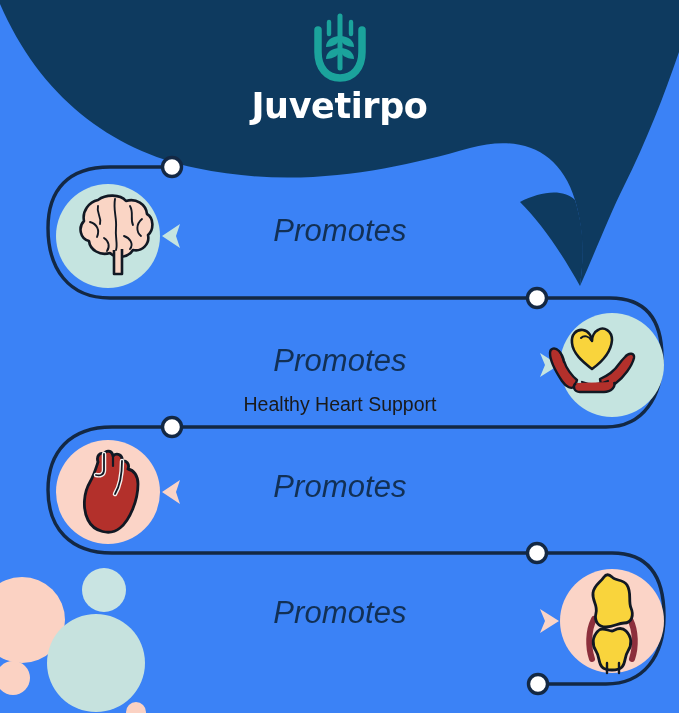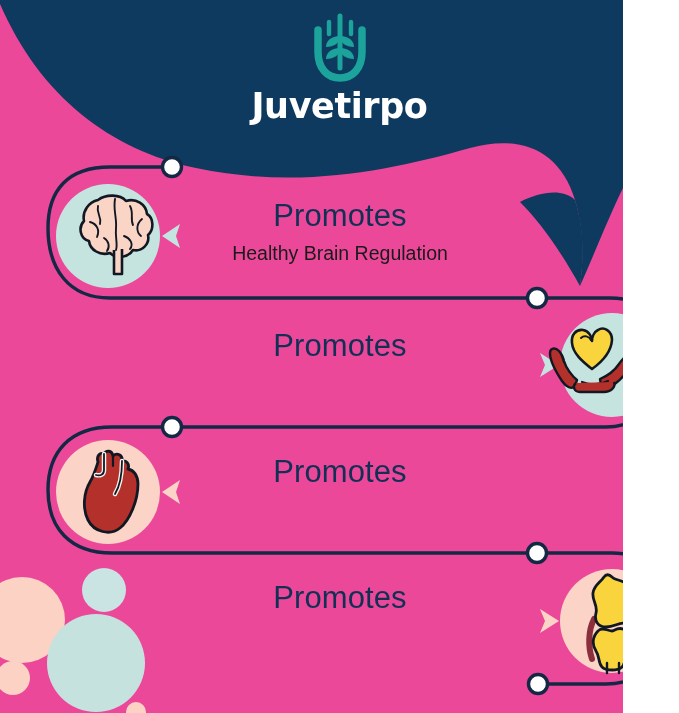--- a/index.html
+++ b/index.html
@@ -3,21 +3,21 @@
 <meta charset="utf-8">
 <style>
   html,body{margin:0;padding:0;}
   body{
     width:679px;height:713px;
     background:#ffffff;
     font-family:"Liberation Sans", sans-serif;
     overflow:hidden;
     position:relative;
   }
-  #stage{position:absolute;inset:0;width:623px;height:713px;overflow:hidden;background:#ec4899;}
+  #stage{position:absolute;inset:0;width:679px;height:713px;overflow:hidden;background:#3b82f6;}
 
   
   .layer{position:absolute;left:0;top:0;width:679px;height:713px;}
   #bg-layer{z-index:1;}
   #line-layer{z-index:3;}
 
   
   .row-text{
     position:absolute;
     z-index:4;
@@ -25,22 +25,23 @@
     left:130px;
     text-align:center;
     pointer-events:auto;
   }
   .promotes{
     font-size:31px;
     font-weight:400;
     color:#123055;
     letter-spacing:.1px;
     line-height:1.05;
-    margin:0;
+    margin:15px;
     white-space:nowrap;
+    font-style:italic;
   }
   .sub{
     font-size:19.5px;
     font-weight:400;
     color:#1a1a1a;
     line-height:1.2;
     margin:9px 0 0 0;
     white-space:nowrap;
   }
 
@@ -159,21 +160,20 @@
           <path d="M66,12 C70,19 66,25 69,31"></path>
           <path d="M78,25 C72,30 72,38 77,42"></path>
           <path d="M60,42 C66,44 70,50 66,55"></path>
           <path d="M40,44 C45,47 46,53 43,57"></path>
         </g>
       </g>
     </svg>
   </div>
   <div class="row-text" style="top:200px;">
     <p class="promotes">Promotes</p>
-    <p class="sub">Healthy Brain Regulation</p>
   </div>
 
   <div class="badge" style="left:530px;top:312px;">
     <svg width="140" height="106" viewBox="0 0 140 106">
       <path d="M29,53 L10,41 L15,53 L10,65 Z" fill="#C5E4E0"></path>
       <circle cx="82" cy="53" r="52" fill="#C5E4E0"></circle>
       <g transform="translate(38,12)">
 
         <path d="M44,16 C44,7 36,2 30,6 C26,8 24,13 24,17
                  C24,13 21,7 15,6 C8,5 3,11 4,19
@@ -186,20 +186,21 @@
 
         <path d="M57,33 C61,28 67,29 66,34 C64,42 56,53 48,59
                  C42,64 35,65 33,61 L32,55 C39,52 47,46 51,40 C53,37 55,35 57,33 Z" fill="#B3302B" stroke="#111823" stroke-width="2.4" stroke-linejoin="round"></path>
         <path d="M14,58 C22,61 32,61 40,57" fill="none" stroke="#111823" stroke-width="2.2" stroke-linecap="round"></path>
         <path d="M8,59 C4,62 6,68 12,68 L36,68 C43,68 48,63 46,58" fill="#B3302B" stroke="#111823" stroke-width="2.4" stroke-linejoin="round"></path>
       </g>
     </svg>
   </div>
   <div class="row-text" style="top:330px;">
     <p class="promotes">Promotes</p>
+    <p class="sub">Healthy Heart Support</p>
   </div>
 
   <div class="badge" style="left:50px;top:440px;">
     <svg width="140" height="104" viewBox="0 0 140 104">
       <path d="M112,52 L130,40 L126,52 L130,64 Z" fill="#FBD4C7"></path>
       <circle cx="58" cy="52" r="52" fill="#FBD4C7"></circle>
       <g transform="translate(26,8)">
         <path d="M22,14 C20,8 24,4 28,6 C30,2 36,2 37,8
                  C41,4 47,7 46,13 C50,12 54,16 52,21
                  C58,22 62,28 62,36 C62,52 54,72 44,80

